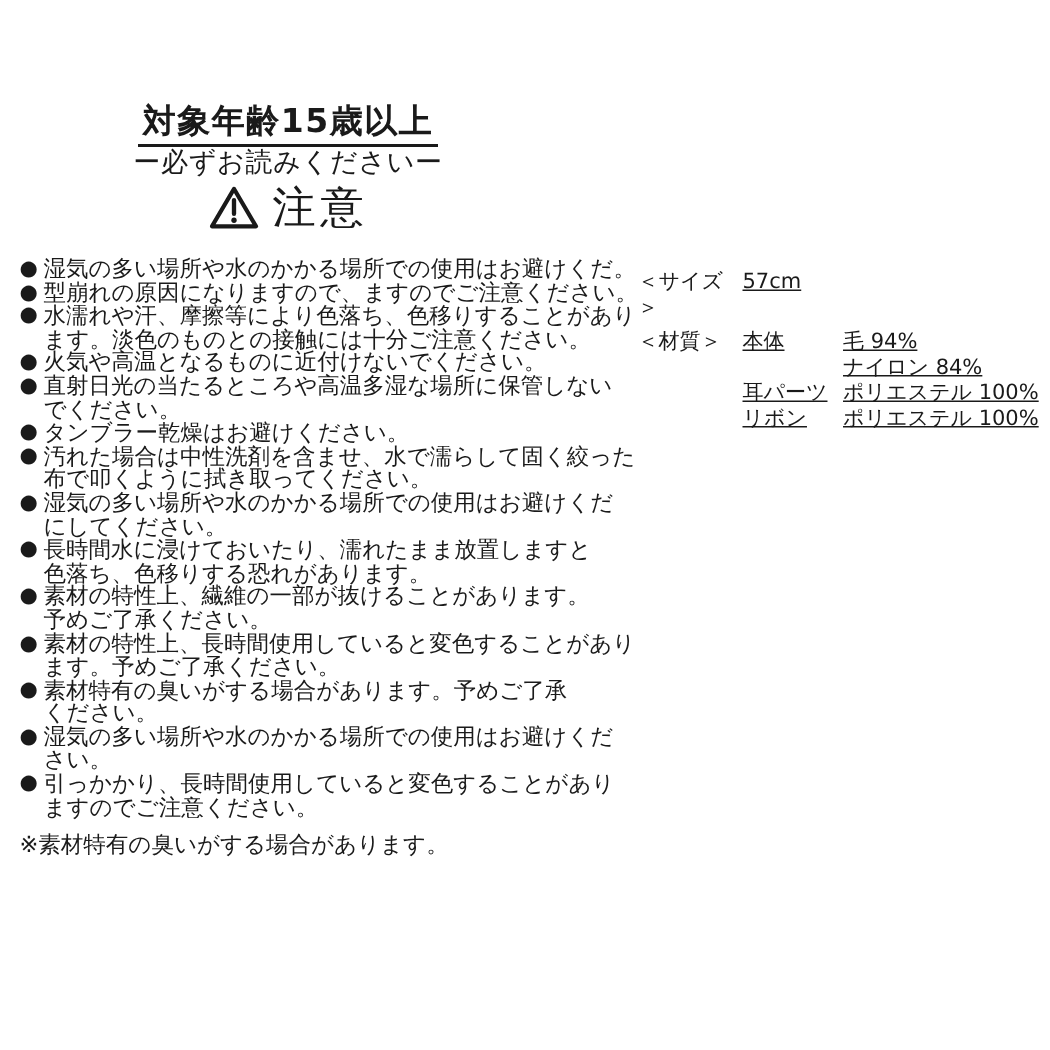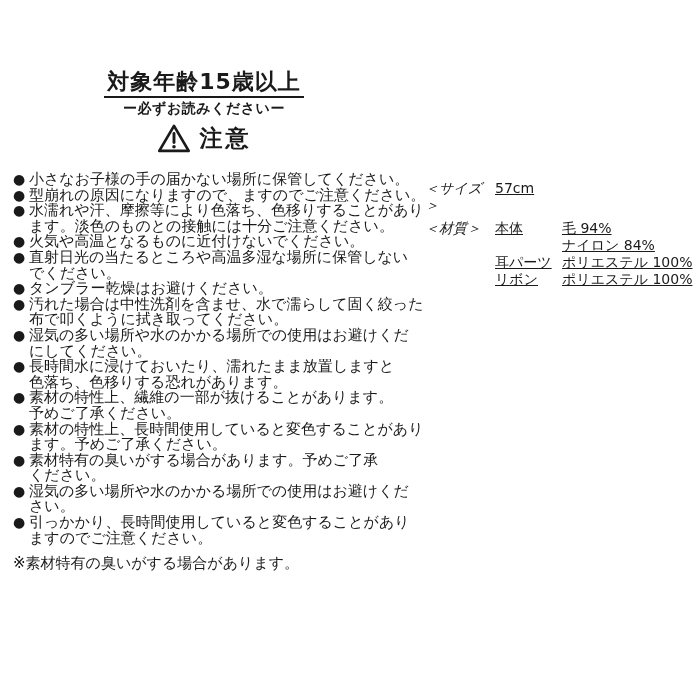--- a/index.html
+++ b/index.html
@@ -13,55 +13,55 @@
     position: relative;
     font-family: "DejaVu Sans", sans-serif;
     color: #1a1a1a;
     overflow: hidden;
   }
 
   
   .header {
     position: absolute;
     top: 70px;
-    left: 12px;
+    left: 0;
     width: 384px;
     text-align: center;
   }
   .age-title {
     display: inline-block;
     font-size: 22px;
     font-weight: bold;
     letter-spacing: 1px;
     border-bottom: 2.5px solid #1a1a1a;
     padding: 0 3px 2px 3px;
     line-height: 24px;
   }
   .read-note {
-    font-size: 14px;
-    font-weight: bold;
+    font-size: 18px;
+    font-weight: normal;
     letter-spacing: 0.5px;
     margin-top: 3px;
     line-height: 15px;
   }
   .caution-header {
     margin-top: 7px;
     display: flex;
     align-items: center;
     justify-content: center;
     gap: 9px;
   }
   .warning-triangle-icon {
     width: 34px;
     height: 31px;
     flex: 0 0 auto;
   }
   .caution-title {
-    font-size: 23px;
-    font-weight: bold;
+    font-size: 29px;
+    font-weight: normal;
     letter-spacing: 3px;
     line-height: 31px;
   }
 
   
   .warn-list {
     position: absolute;
     left: 13px;
     top: 172px;
     width: 420px;
@@ -88,21 +88,21 @@
   
   .specs {
     position: absolute;
     left: 425px;
     top: 180px;
     font-size: 14px;
     line-height: 17px;
   }
   .spec-line { display: flex; }
   .spec-gap  { margin-bottom: 6px; }
-  .spec-label { width: 70px; font-style: italic; }
+  .spec-label { width: 70px; }
   .spec-mid   { width: 67px; text-decoration: underline; }
   .spec-val   { white-space: nowrap; text-decoration: underline; }
 
   
   .footer {
     position: absolute;
     left: 13px;
     top: 555px;
     font-size: 15px;
     line-height: 17.5px;
@@ -124,21 +124,21 @@
     <svg class="warning-triangle-icon" viewBox="0 0 40 36" xmlns="http://www.w3.org/2000/svg">
       <path d="M20 3.2 L37.3 32.6 L2.7 32.6 Z" fill="none" stroke="#1a1a1a" stroke-width="3.2" stroke-linejoin="round"></path>
       <line x1="20" y1="12" x2="20" y2="22.8" stroke="#1a1a1a" stroke-width="3.4" stroke-linecap="round"></line>
       <circle cx="20" cy="27.8" r="2.1" fill="#1a1a1a"></circle>
     </svg>
     <span class="caution-title">注意</span>
   </div>
 </div>
 
 <ul class="warn-list">
-  <li class="warn"><span class="bullet">●</span><span class="warn-text">小さなお子様の手の届かない場所に保管してください。</span></li>
+  <li class="warn"><span class="bullet">●</span><span class="warn-text">湿気の多い場所や水のかかる場所での使用はお避けくだ。</span></li>
   <li class="warn"><span class="bullet">●</span><span class="warn-text">型崩れの原因になりますので、ますのでご注意ください。</span></li>
   <li class="warn"><span class="bullet">●</span><span class="warn-text">水濡れや汗、摩擦等により色落ち、色移りすることがあり
 ます。淡色のものとの接触には十分ご注意ください。</span></li>
   <li class="warn"><span class="bullet">●</span><span class="warn-text">火気や高温となるものに近付けないでください。</span></li>
   <li class="warn"><span class="bullet">●</span><span class="warn-text">直射日光の当たるところや高温多湿な場所に保管しない
 でください。</span></li>
   <li class="warn"><span class="bullet">●</span><span class="warn-text">タンブラー乾燥はお避けください。</span></li>
   <li class="warn"><span class="bullet">●</span><span class="warn-text">汚れた場合は中性洗剤を含ませ、水で濡らして固く絞った
 布で叩くように拭き取ってください。</span></li>
   <li class="warn"><span class="bullet">●</span><span class="warn-text">湿気の多い場所や水のかかる場所での使用はお避けくだ

